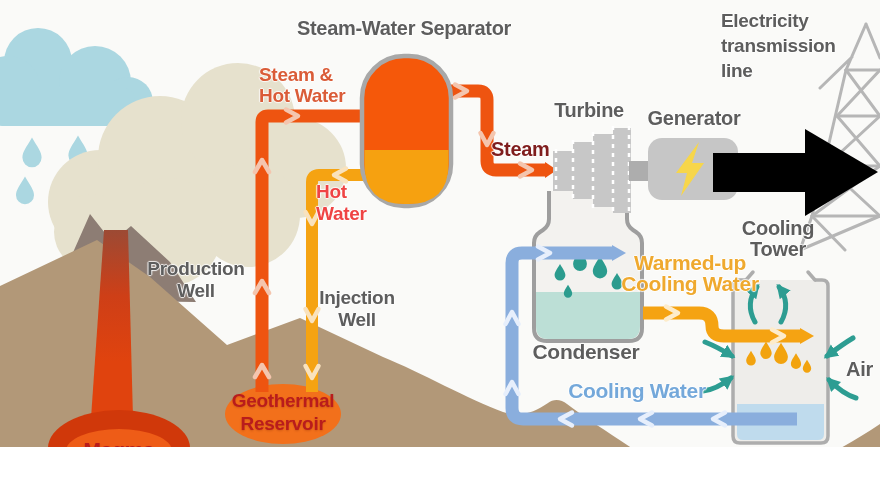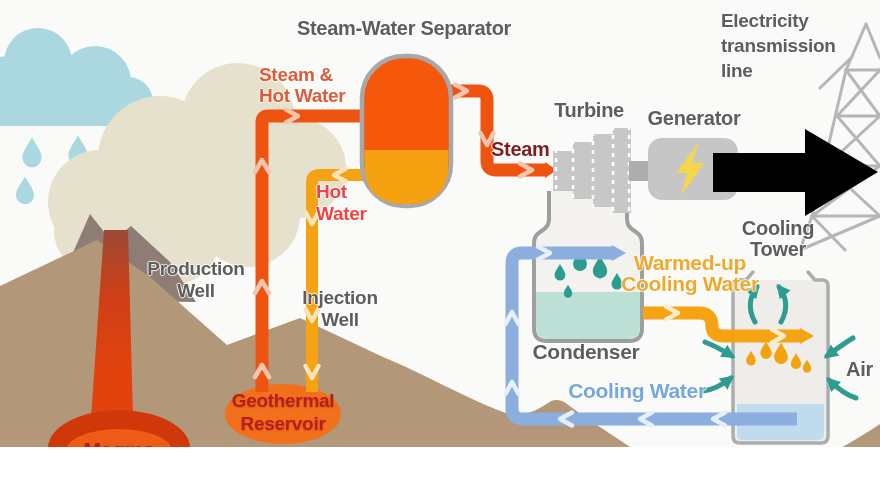--- a/index.html
+++ b/index.html
@@ -207,21 +207,21 @@
   <div>Electricity</div>
   <div>transmission</div>
   <div>line</div>
 </div>
 
 <div class="lbl ctr" style="left:196px;top:258px;">
   <div>Production</div>
   <div>Well</div>
 </div>
 
-<div class="lbl ctr" style="left:340px;top:287px;">
+<div class="lbl ctr" style="left:357px;top:287px;">
   <div>Injection</div>
   <div>Well</div>
 </div>
 
 <div class="lbl ctr white" style="left:283px;top:389px;line-height:23px;font-size:19px;">
   <div>Geothermal</div>
   <div>Reservoir</div>
 </div>
 
 <div class="lbl ctr white" style="left:119px;top:439px;font-size:21px;">Magma</div>

